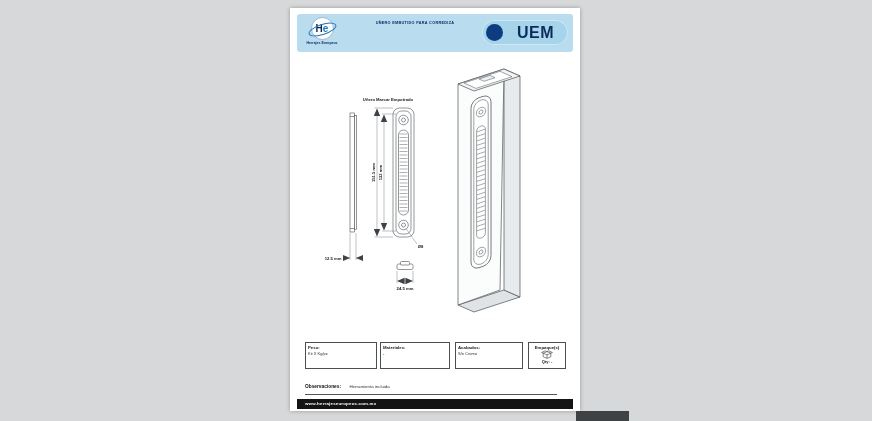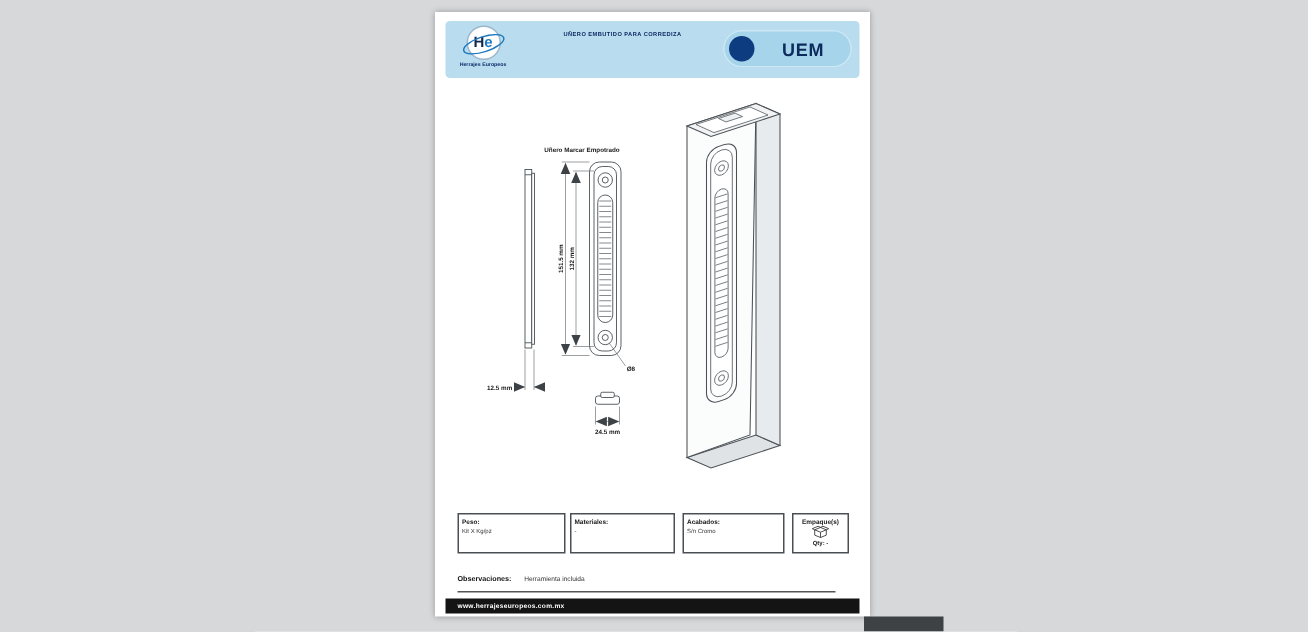--- a/index.html
+++ b/index.html
@@ -20,21 +20,21 @@
   .orbit { position:absolute; left:-4px; top:6px; width:27px; height:9px; border:1px solid #1d79c0; border-radius:50%; transform:rotate(-18deg); }
   .logo-e { color:#1d79c0; }
   .logo-sub { font-size:3.5px; font-weight:bold; color:#0d2f6b; margin-top:1px; white-space:nowrap; }
   .title-wrap { position:absolute; left:56px; top:4px; width:124px; text-align:center; }
   .title-pill { height:14px; line-height:14px; background:linear-gradient(180deg,#a2a7ab,#74797d); border-radius:7px;
                 color:#fff; font-size:9px; font-weight:bold; letter-spacing:2.5px; }
   .subtitle { margin-top:2.5px; font-size:3.8px; font-weight:bold; color:#0e2d66; letter-spacing:0.3px; white-space:nowrap; }
   .code-pill { position:absolute; right:5px; top:6px; width:86px; height:25px; background:#a6d4ea; border-radius:12.5px;
                display:flex; align-items:center; box-shadow:inset 0 0 0 1px #cde8f4; }
   .code-dot { width:17px; height:17px; margin-left:4px; border-radius:50%; background:#0e3c80; }
-  .code-text { flex:1; text-align:center; font-size:12px; font-weight:bold; color:#0c2a5c; letter-spacing:0.5px; }
+  .code-text { flex:1; text-align:center; font-size:16px; font-weight:bold; color:#0c2a5c; letter-spacing:0.5px; }
   
   .drawing { position:absolute; left:8px; top:44px; }
   .lbl { font-size:4.2px; font-weight:bold; fill:#1a1a1a; }
   .dim { font-size:4.2px; font-weight:bold; fill:#1a1a1a; }
   
   .spec-box { position:absolute; top:334px; height:27px; border:1px solid #4a4f54; background:#fff; box-sizing:border-box; }
   .spec-label { font-size:4.3px; font-weight:bold; color:#1a1a1a; padding:1.5px 0 0 2px; }
   .spec-value { font-size:4px; color:#333; padding:1.5px 0 0 2px; }
   .pkg { text-align:center; }
   .pkg .spec-label { padding:1.5px 0 0; }

